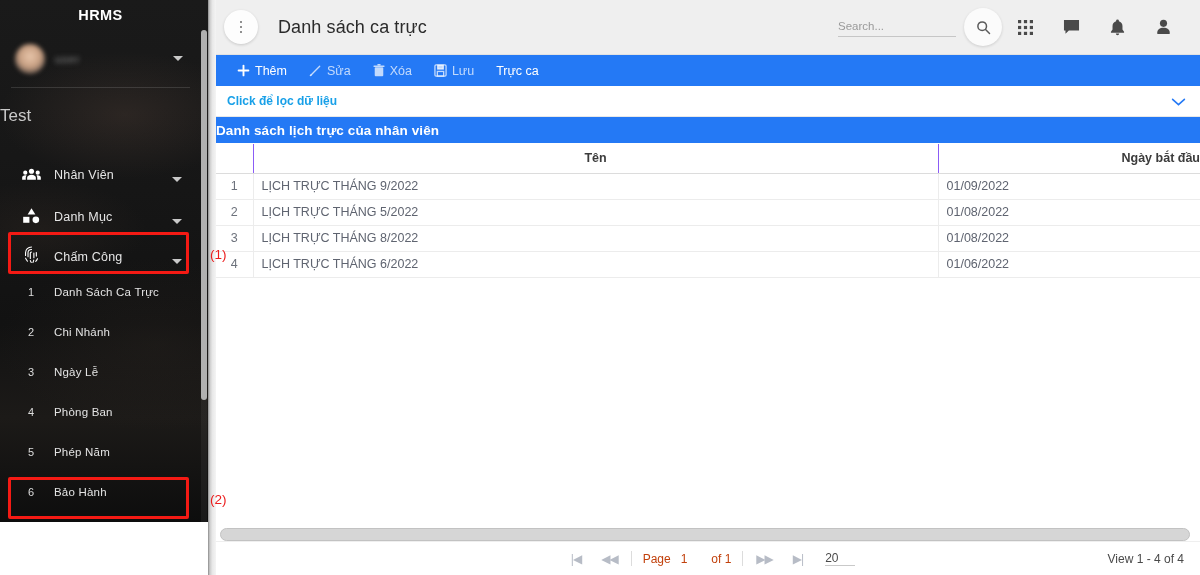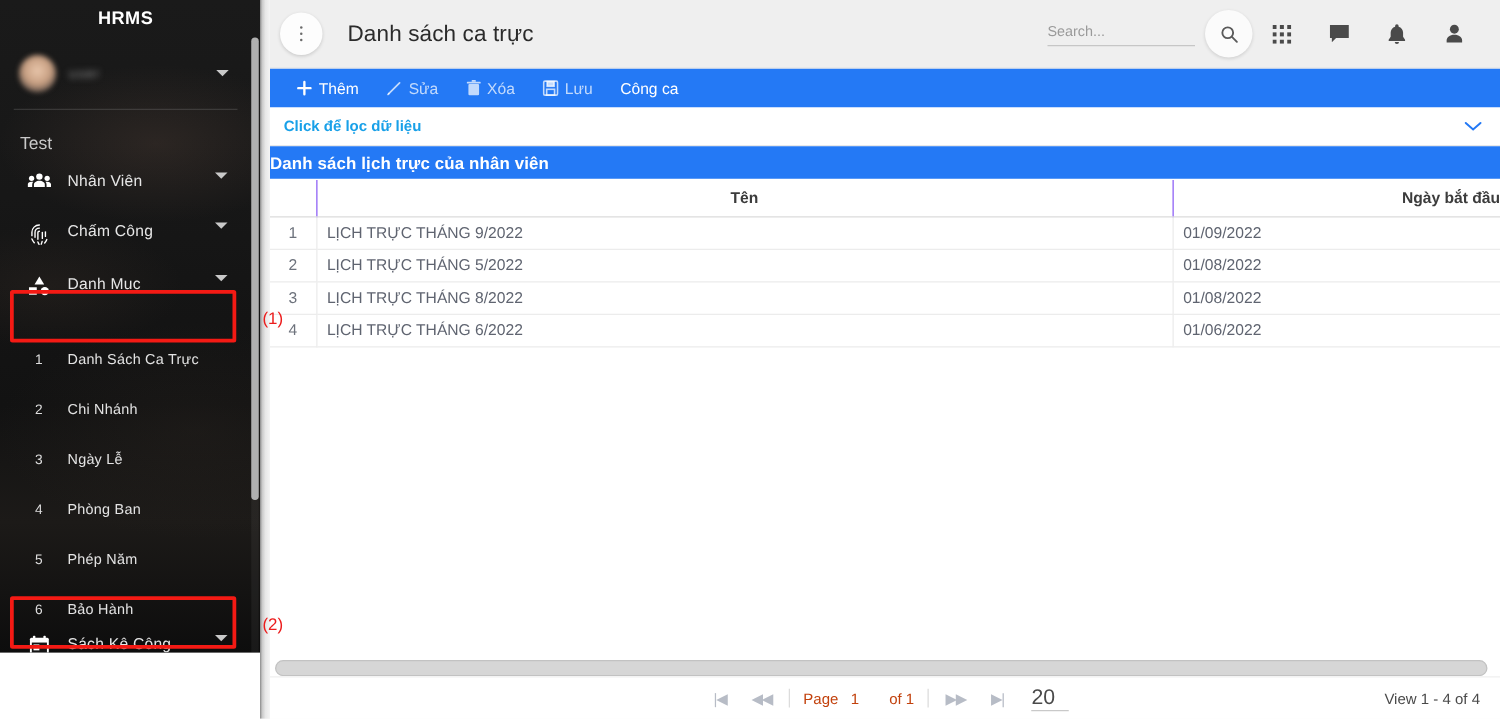--- a/index.html
+++ b/index.html
@@ -54,25 +54,25 @@
     letter-spacing: 1px;
   }
   .caret {
     width: 0; height: 0;
     border-left: 5px solid transparent;
     border-right: 5px solid transparent;
     border-top: 5px solid #c9c9c9;
     margin-right: 3px;
   }
   .sb-section {
-    color: #c9c9c9; font-size: 14px;
-    padding: 18px 0 16px 16px;
+    color: #c9c9c9; font-size: 17px;
+    padding: 18px 0 16px 0;
   }
   .sb-item {
-    display: flex; align-items: flex-start;
+    display: flex; align-items: flex-end;
     height: 40px; padding: 0 16px 0 16px;
     color: #e6e6e6; font-size: 12.5px;
     position: relative;
   }
   .sb-item .ico {
     width: 30px; flex: 0 0 30px;
     display: flex; align-items: center; justify-content: center;
     color: #ffffff;
   }
   .sb-item .lbl { flex: 1; margin-left: 8px; letter-spacing: .2px; }
@@ -201,21 +201,21 @@
     position: absolute; left: 0; right: 0; bottom: 0;
     height: 34px; background: #ffffff;
     border-top: 1px solid #efefef;
     display: flex; align-items: center; justify-content: center;
     gap: 0; font-size: 12px; color: #5b5b5b;
   }
   .pg-ico { padding: 0 10px; color: #b7bcc6; font-size: 12px; cursor: pointer; letter-spacing:-1px; }
   .pg-sep { width:1px; height: 15px; background: #dcdcdc; margin: 0 3px; }
   .pg-txt { padding: 0 8px; color: #c2410c; }
   .pg-size {
-    margin-left: 12px; width: 30px; font-size: 17px; color:#4a4a4a;
+    margin-left: 12px; width: 30px; font-size: 12px; color:#4a4a4a;
     border:none; border-bottom:1px solid #c9c9c9; background:transparent; outline:none;
     font-family:"Liberation Sans", sans-serif;
   }
   .pg-view {
     position: absolute; right: 16px; top: 50%; transform: translateY(-50%);
     font-size: 12px; color: #4a4a4a;
   }
 
   .annot {
     position: absolute; color: #ec1c1c;
@@ -249,20 +249,32 @@
           <svg width="19" height="14" viewBox="0 0 24 18" fill="#fff">
             <circle cx="12" cy="4.2" r="3.3"></circle>
               <circle cx="4" cy="6" r="2.7"></circle>
               <circle cx="20" cy="6" r="2.7"></circle>
             <path d="M12 8.6c-3.3 0-5.6 1.8-5.6 3.9V15h11.2v-2.5c0-2.1-2.3-3.9-5.6-3.9z"></path>
             <path d="M4 9.4c-2.4 0-4 1.3-4 2.8V15h4.6v-2.5c0-1.1.4-2.1 1.1-2.9-.5-.1-1.1-.2-1.7-.2z"></path>
             <path d="M20 9.4c-.6 0-1.2.1-1.7.2.7.8 1.1 1.8 1.1 2.9V15H24v-2.8c0-1.5-1.6-2.8-4-2.8z"></path>
           </svg>
         </span>
         <span class="lbl">Nhân Viên</span>
+        <span class="caret"></span>
+      </div>
+
+      <div class="sb-item" style="margin-top:2px;">
+        <span class="ico">
+          <svg width="19" height="17" viewBox="0 0 20 18" fill="#fff">
+            <path d="M10 1.2 L14.1 8 L5.9 8 Z"></path>
+            <rect x="1.2" y="10.4" width="6.6" height="6.3"></rect>
+            <circle cx="14.6" cy="13.6" r="3.5"></circle>
+          </svg>
+        </span>
+        <span class="lbl">Danh Mục</span>
         <span class="caret"></span>
       </div>
 
       <div class="sb-item">
         <span class="ico">
           <svg width="17" height="19" viewBox="0 0 20 22" fill="none" stroke="#fff" stroke-width="1.3" stroke-linecap="round">
             <path d="M10 2.2c-4 0-7 3-7 6.8v3.2"></path>
             <path d="M10 5.1c-2.3 0-4.1 1.8-4.1 4v4.6"></path>
             <path d="M10 8c-.8 0-1.4.6-1.4 1.3v6.4"></path>
             <path d="M12.8 9.2v5.6"></path>
@@ -270,32 +282,20 @@
             <path d="M3 15.3c.6 1.4 1.3 2.6 2.2 3.6"></path>
             <path d="M17 15.9c-.5 1.2-1.2 2.3-2 3.2"></path>
             <path d="M8.6 18.2c.3 .9 .7 1.6 1.1 2.2"></path>
             <path d="M12.6 17.6c-.2 1-.5 1.9-.9 2.7"></path>
           </svg>
         </span>
         <span class="lbl">Chấm Công</span>
         <span class="caret"></span>
       </div>
 
-      <div class="sb-item" style="margin-top:2px;">
-        <span class="ico">
-          <svg width="19" height="17" viewBox="0 0 20 18" fill="#fff">
-            <path d="M10 1.2 L14.1 8 L5.9 8 Z"></path>
-            <rect x="1.2" y="10.4" width="6.6" height="6.3"></rect>
-            <circle cx="14.6" cy="13.6" r="3.5"></circle>
-          </svg>
-        </span>
-        <span class="lbl">Danh Mục</span>
-        <span class="caret"></span>
-      </div>
-
       <div style="height:8px"></div>
 
       <div class="sb-sub">
         <span class="num">1</span>
         <span class="lbl">Danh Sách Ca Trực</span>
       </div>
       <div class="sb-sub">
         <span class="num">2</span>
         <span class="lbl">Chi Nhánh</span>
       </div>
@@ -428,21 +428,21 @@
           <span>
             <svg width="13" height="13" viewBox="0 0 14 14" fill="none" stroke="rgba(255,255,255,.72)" stroke-width="1.4">
               <rect x="1" y="1" width="12" height="12" rx="1.2"></rect>
               <rect x="4" y="1.4" width="6" height="4" fill="rgba(255,255,255,.72)"></rect>
               <rect x="3.6" y="8" width="6.8" height="5"></rect>
             </svg>
           </span>
           <span>Lưu</span>
         </div>
         <div class="tb-btn active">
-          <span>Công ca</span>
+          <span>Trực ca</span>
         </div>
       </div>
 
       <div class="filterbar">
         <span class="filter-link">Click để lọc dữ liệu</span>
         <span class="filter-chev">
           <svg width="15" height="10" viewBox="0 0 15 10" fill="none" stroke="#2479f5" stroke-width="1.6" stroke-linecap="round">
             <path d="M1.6 2.4 L7.5 7.6 L13.4 2.4"></path>
           </svg>
         </span>

